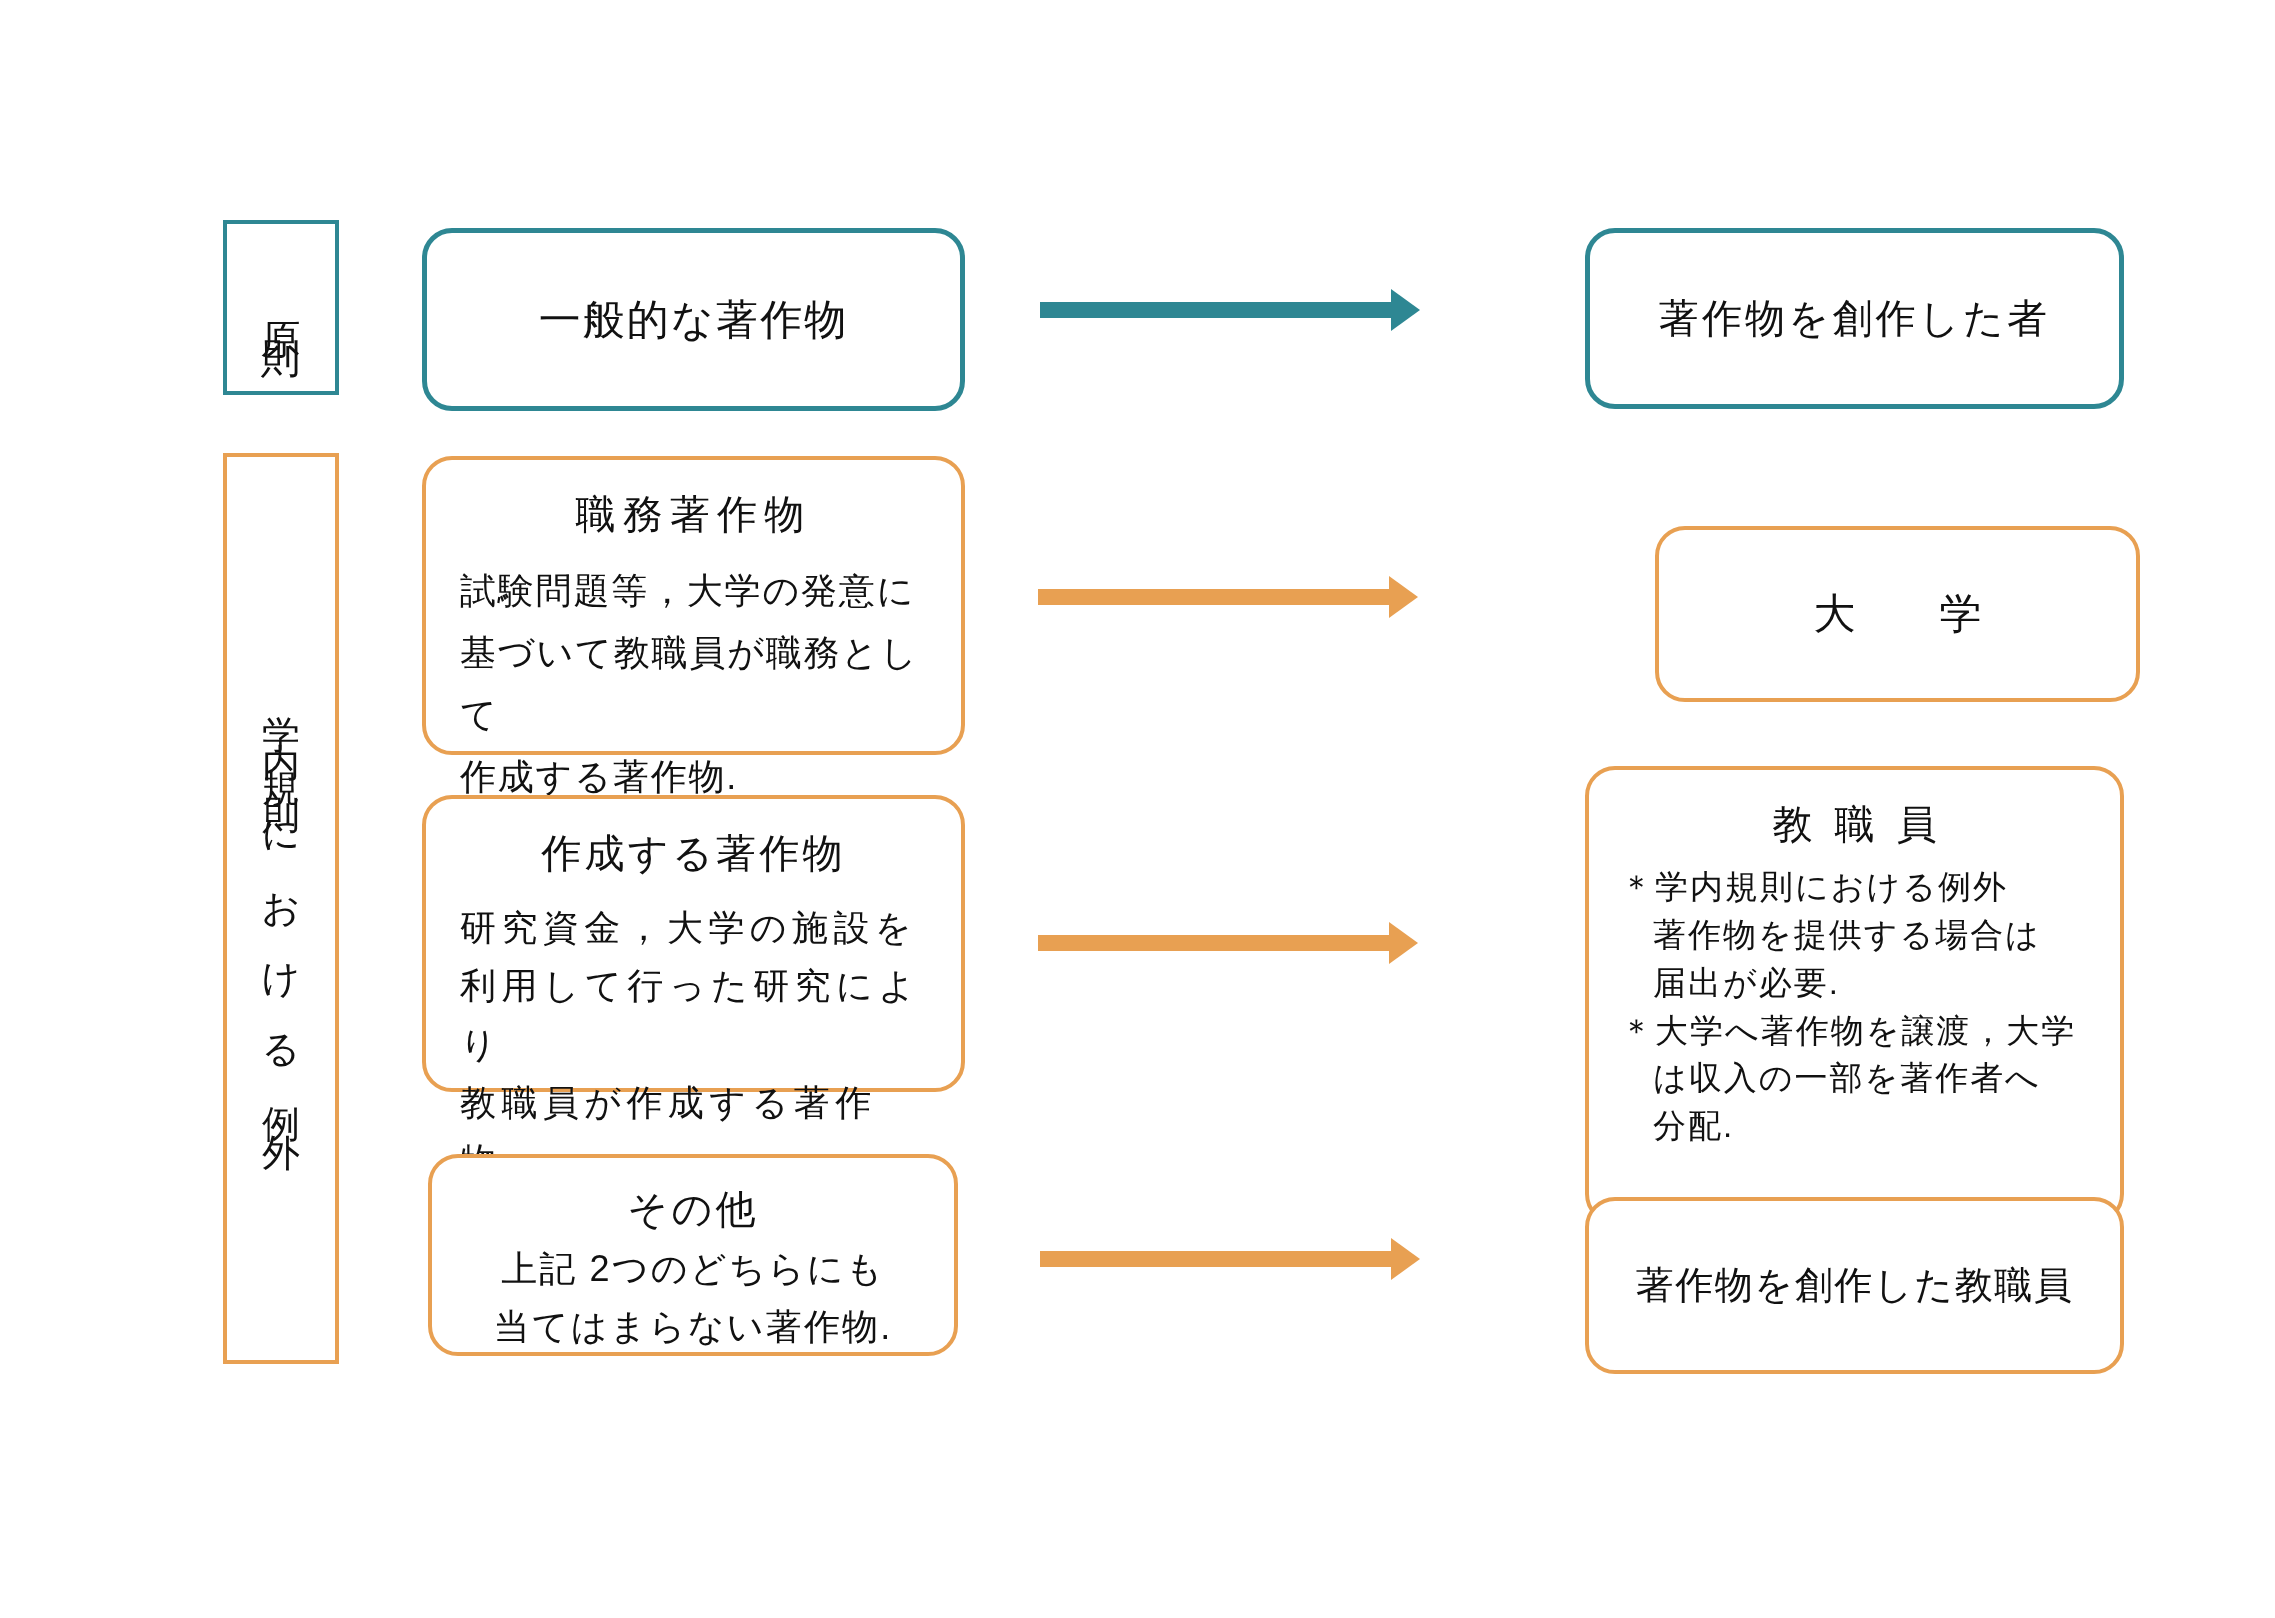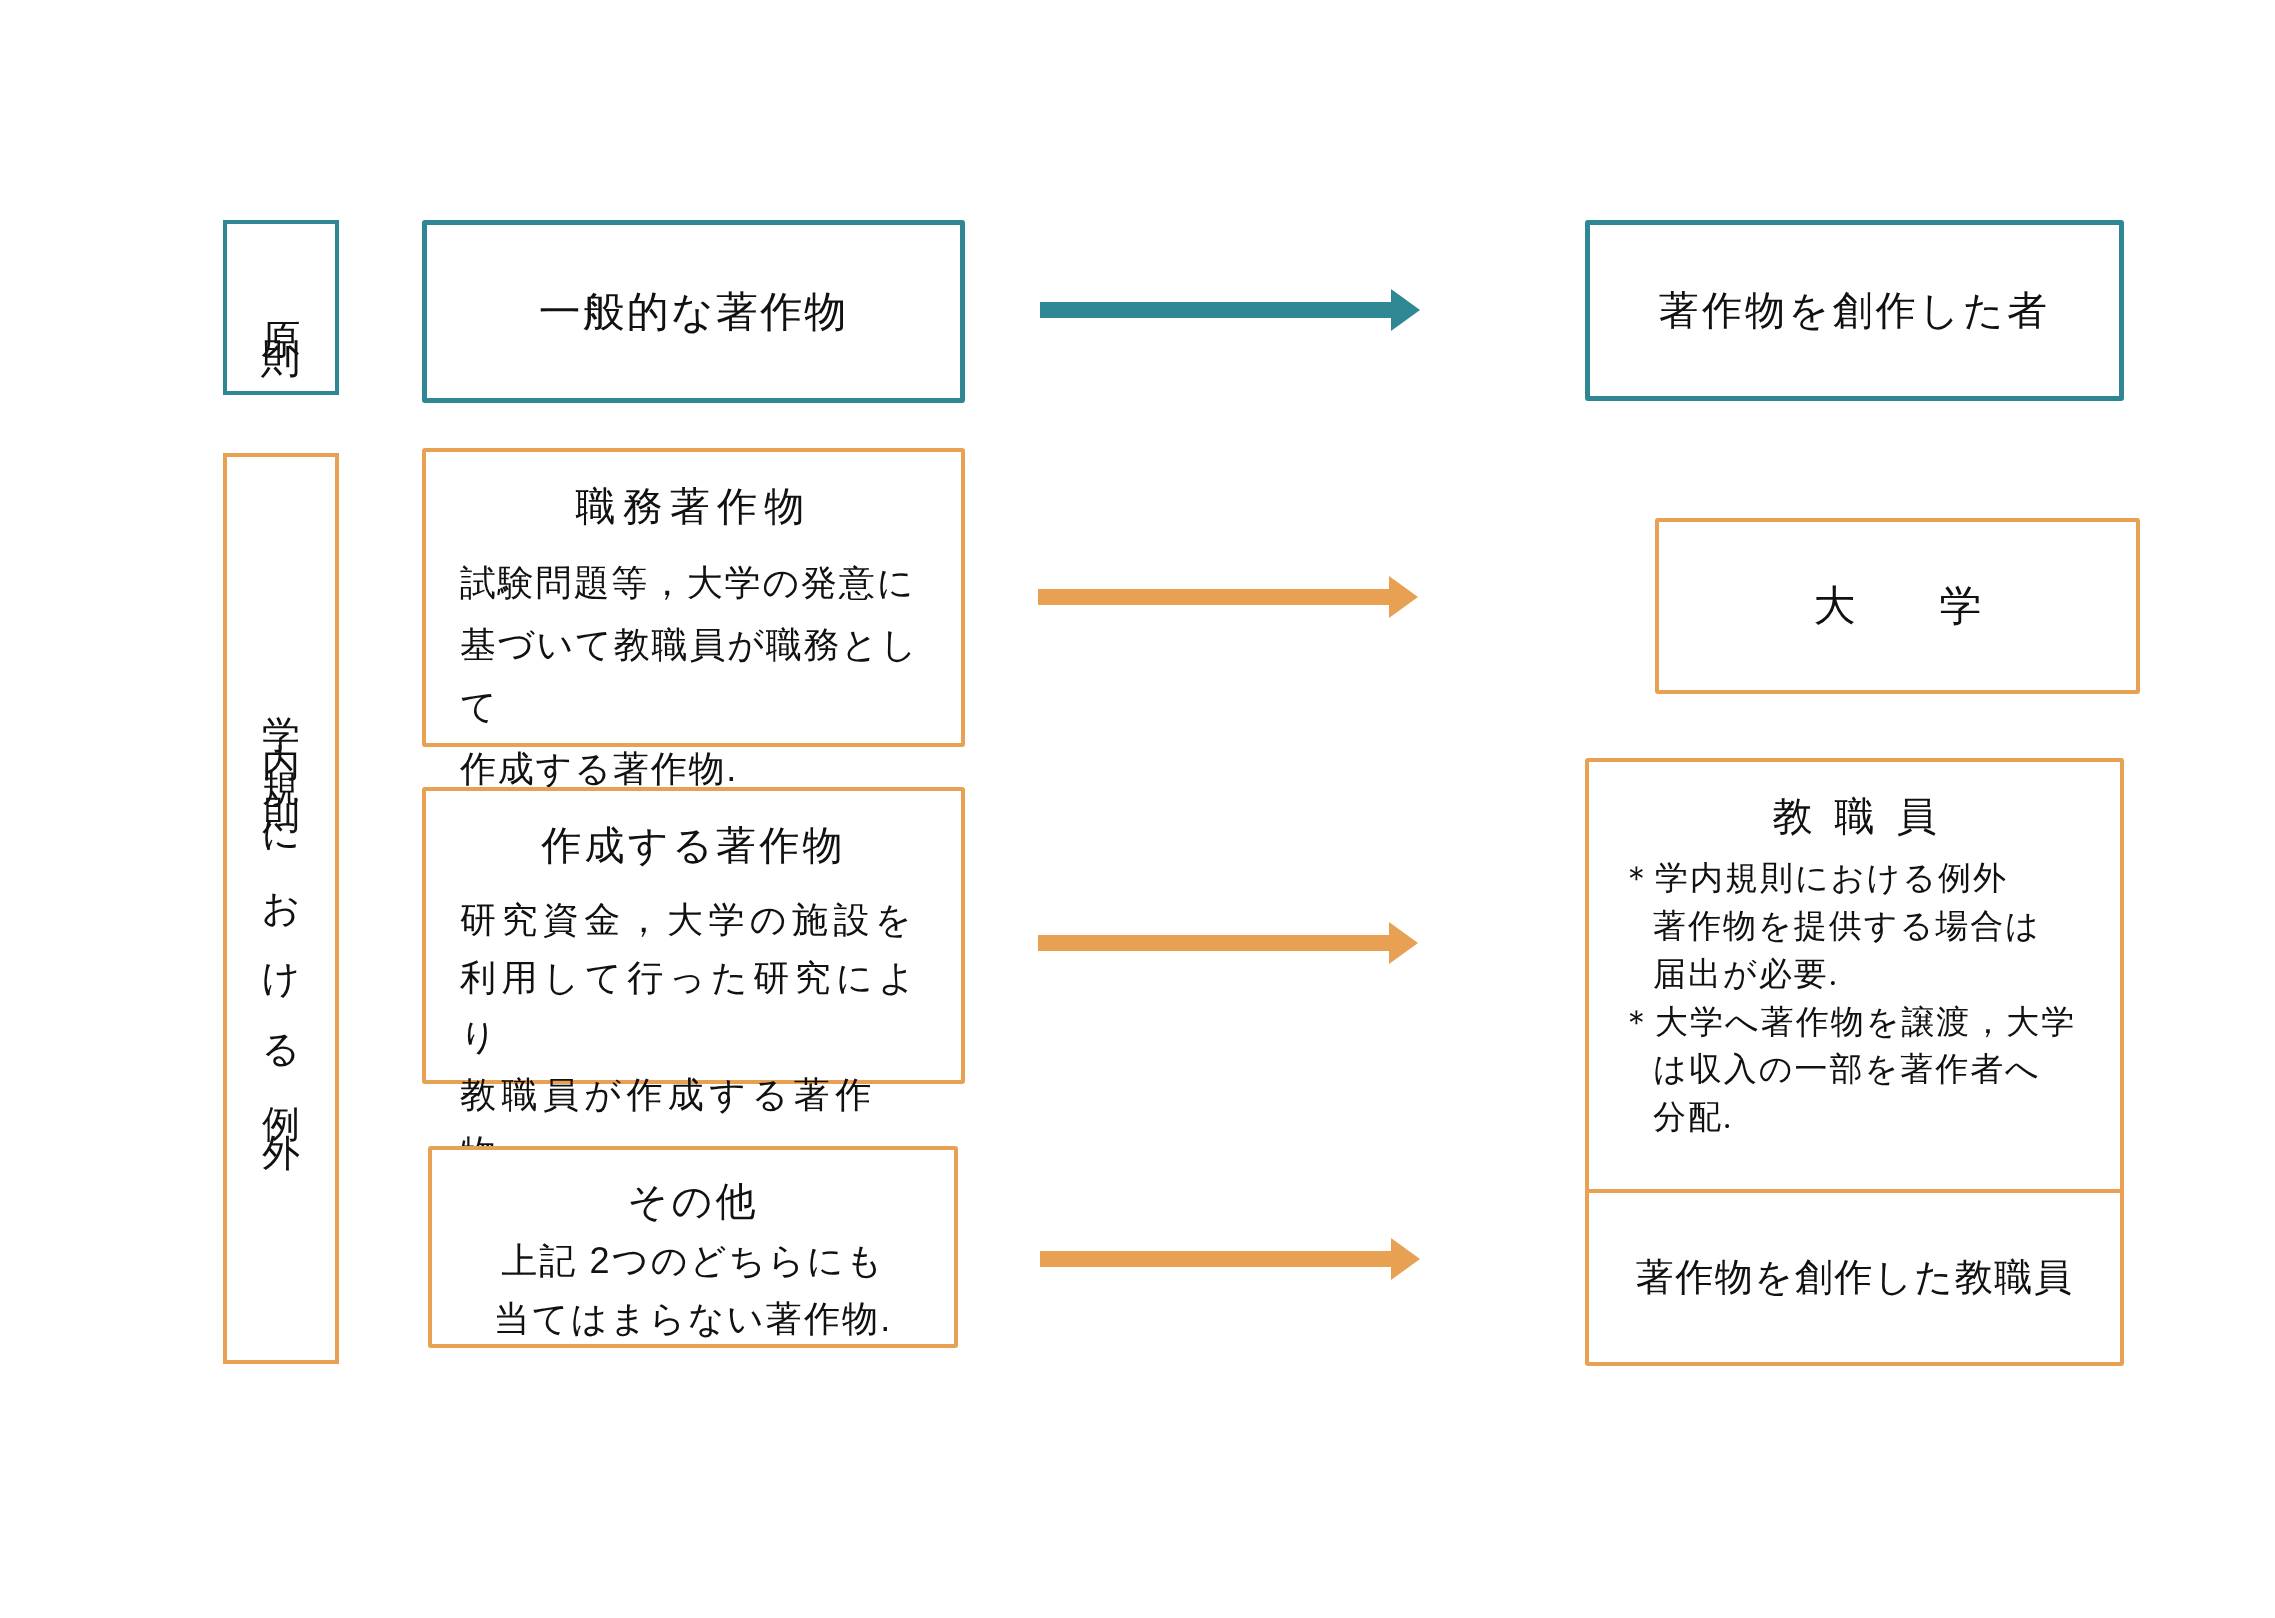--- a/index.html
+++ b/index.html
@@ -35,21 +35,22 @@
     line-height: 1;
   }
   .vlabel.teal  { border: 4.5px solid var(--teal); }
   .vlabel.orange{ border: 4.5px solid var(--orange); }
   .vlabel.tall .vtext { font-size: 38px; letter-spacing: 0.72em; }
 
   
   .card {
     position: absolute;
     background: var(--background);
-    border-radius: 3px;
+    border-radius: 30px;
+    margin-top: 8px;
   }
   .card.teal   { border: 5.4px solid var(--teal); }
   .card.orange { border: 4.5px solid var(--orange); }
 
   .card.center-label {
     display: flex;
     align-items: center;
     justify-content: center;
   }
   .label-lg { font-size: 42px; letter-spacing: 0.05em; }
@@ -168,21 +169,21 @@
     <div class="card-body spaced">研究資金，大学の施設を
 利用して行った研究により
 教職員が作成する著作物.</div>
   </div>
 
   <div class="arrow orange" style="left:1038px; top:935px; width:351px;">
     <span class="shaft"></span>
     <span class="head"></span>
   </div>
 
-  <div class="card orange" style="left:1585px; top:758px; width:539px; height:458px;font-family:Liberation Serif, serif;">
+  <div class="card orange" style="left:1585px; top:758px; width:539px; height:458px;">
     <div class="card-title spread">教職員</div>
     <div class="notes">
       <p class="note">＊学内規則における例外
 著作物を提供する場合は
 届出が必要.</p>
       <p class="note">＊大学へ著作物を譲渡，大学
 は収入の一部を著作者へ
 分配.</p>
     </div>
   </div>

